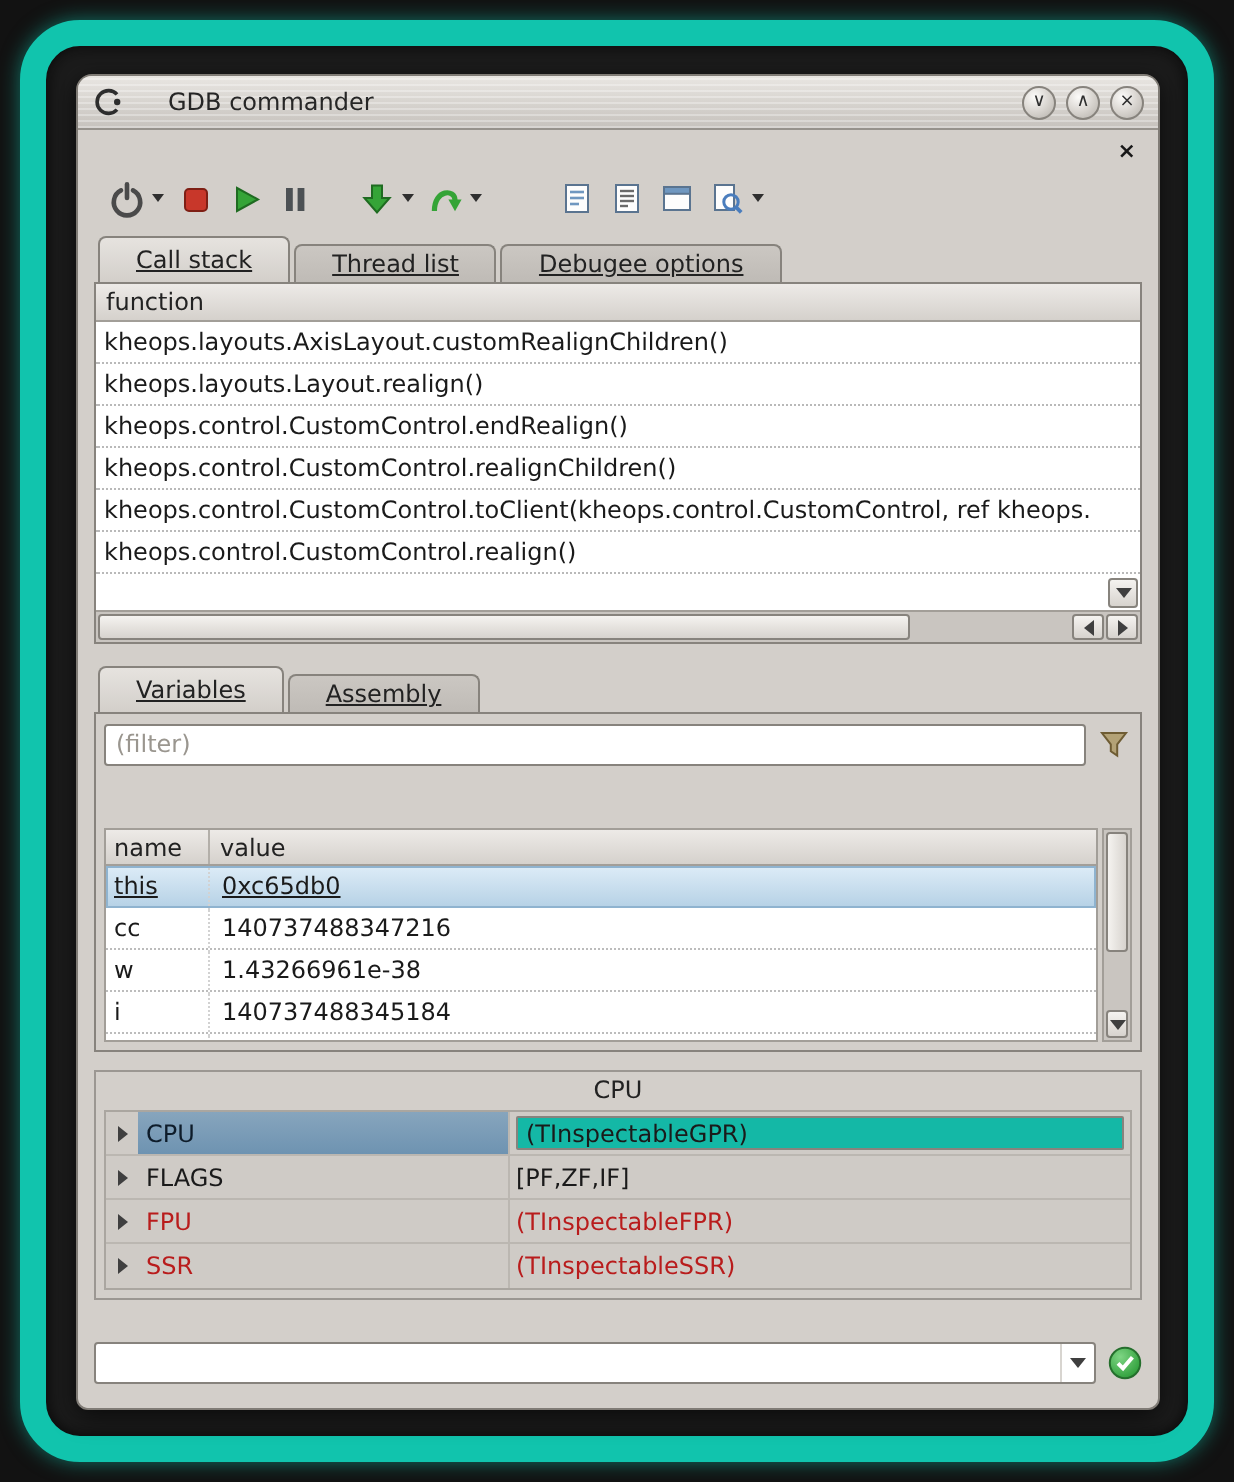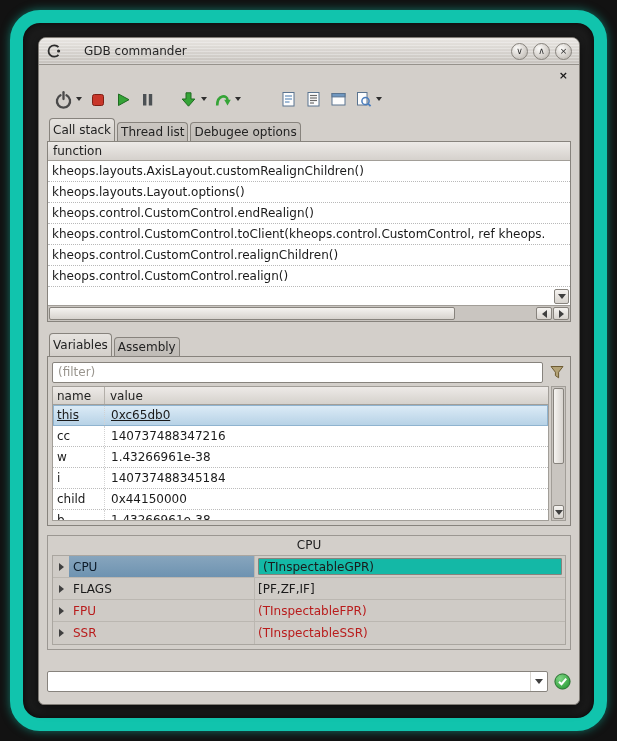--- a/index.html
+++ b/index.html
@@ -36,21 +36,21 @@
   .toolbar { height:34px; display:flex; align-items:center; padding:2px 4px; }
   .tbtn { height:26px; display:flex; align-items:center; padding:0 3px; border-radius:3px; }
   .tsep { width:16px; }
   .dd { width:0; height:0; border-left:3.5px solid transparent; border-right:3.5px solid transparent;
         border-top:4px solid #2f2f2f; margin-left:3px; }
 
   
   .tabbar { display:flex; align-items:flex-end; height:25px; padding-left:2px; position:relative; z-index:2; }
   .tab { border:1px solid #87837d; border-bottom:none; border-radius:4px 4px 0 0;
          background:linear-gradient(#cbc7c2,#bfbbb6); margin-right:2px; height:19px;
-         display:flex; align-items:center; padding:0 3px; color:#222; position:relative; top:0; }
+         display:flex; align-items:center; padding:0 18px; color:#222; position:relative; top:0;text-decoration:underline; }
   .tab.active { background:linear-gradient(#e6e3df,#d3cfca); height:23px; z-index:3; }
 
   
   .frame { border:1px solid #87837d; background:#fff; position:relative; z-index:1; }
   .callstack-frame { height:181px; display:flex; flex-direction:column; }
   .grid-header { height:19px; background:linear-gradient(#edeae7,#d5d1cc);
                  border-bottom:1px solid #a29e98; display:flex; align-items:center;
                  padding-left:5px; color:#222; flex:0 0 19px; }
   .cs-rows { flex:1; position:relative; overflow:hidden; background:#fff; }
   .cs-row { height:21px; display:flex; align-items:center; padding-left:4px;
@@ -71,21 +71,21 @@
 
   .gap8 { height:9px; }
 
   
   .vars-panel { height:170px; border:1px solid #87837d; background:#d3cfca;
                 padding:4px; display:flex; flex-direction:column; gap:3px; }
   .filter-row { flex:0 0 22px; display:flex; align-items:center; gap:5px; }
   .filter-input { flex:1; height:21px; border:1px solid #87837d; border-radius:2px;
                   background:#fff; padding:0 5px; font:12px "DejaVu Sans", sans-serif; color:#333; outline:none; }
   .filter-input::placeholder { color:#9a968f; }
-  .vars-body { flex:1; display:flex; overflow:hidden; }
+  .vars-body { flex:1; display:flex; overflow:hidden;margin-top:28px; }
   .vars-table { flex:1; border:1px solid #a29e98; background:#fff; display:flex;
                 flex-direction:column; overflow:hidden; }
   .vt-header { flex:0 0 18px; display:flex; background:linear-gradient(#edeae7,#d5d1cc);
                border-bottom:1px solid #a29e98; color:#222; }
   .vt-h-name { width:52px; border-right:1px solid #b3afa9; display:flex; align-items:center; padding-left:4px; }
   .vt-h-value { flex:1; display:flex; align-items:center; padding-left:5px; }
   .vt-row { flex:0 0 21px; display:flex; border-bottom:1px dotted #bcbcbc; align-items:stretch; }
   .vt-name { width:52px; display:flex; align-items:center; padding-left:4px; border-right:1px dotted #d2d2d2; }
   .vt-value { flex:1; display:flex; align-items:center; padding-left:6px; }
   .vt-row.selected { background:linear-gradient(#ddecf7,#b7d2e6); outline:1px solid #8fb3cf; outline-offset:-1px;text-decoration:underline; }
@@ -248,24 +248,24 @@
       <div class="tabbar">
         <span class="tab active">Call stack</span>
         <span class="tab">Thread list</span>
         <span class="tab">Debugee options</span>
       </div>
 
       <div class="frame callstack-frame">
         <div class="grid-header">function</div>
         <div class="cs-rows">
           <div class="cs-row">kheops.layouts.AxisLayout.customRealignChildren()</div>
-          <div class="cs-row">kheops.layouts.Layout.options()</div>
+          <div class="cs-row">kheops.layouts.Layout.realign()</div>
           <div class="cs-row">kheops.control.CustomControl.endRealign()</div>
+          <div class="cs-row">kheops.control.CustomControl.realignChildren()</div>
           <div class="cs-row">kheops.control.CustomControl.toClient(kheops.control.CustomControl, ref kheops.</div>
-          <div class="cs-row">kheops.control.CustomControl.realignChildren()</div>
           <div class="cs-row">kheops.control.CustomControl.realign()</div>
           <span class="sq-btn cs-down">
               <span class="tri-d"></span>
             </span>
         </div>
         <div class="hscroll">
           <span class="hthumb"></span>
           <span class="hspacer"></span>
           <span class="hbtn">
               <span class="tri-l"></span>

